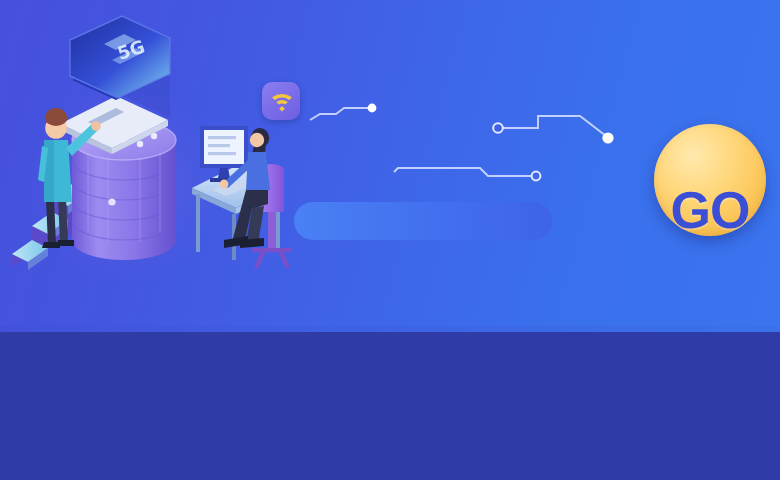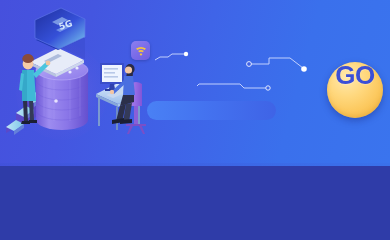--- a/index.html
+++ b/index.html
@@ -25,21 +25,21 @@
   }
 
   
   .go-btn {
     position: absolute;
     left: 327px; top: 62px;
     width: 56px; height: 56px;
     border-radius: 50%;
     background: radial-gradient(circle at 35% 28%, #ffe9ae 0%, #ffd87e 35%, #fcc95f 62%, #f4b947 88%, #eeae3c 100%);
     box-shadow: 0 3px 7px rgba(20,30,110,.35), inset 0 -2px 4px rgba(216,150,40,.35);
-    display: flex; align-items: flex-start; justify-content: center;
+    display: flex; align-items: flex-end; justify-content: center;
     cursor: pointer;
   }
   .go-btn .go-text {
     font-family: "Liberation Sans", sans-serif;
     font-size: 26px;
     font-weight: bold;
     letter-spacing: -0.5px;
     color: #3b4fd6;
     line-height: 1;
     text-shadow: 0 1px 0 rgba(255,255,255,.25);

